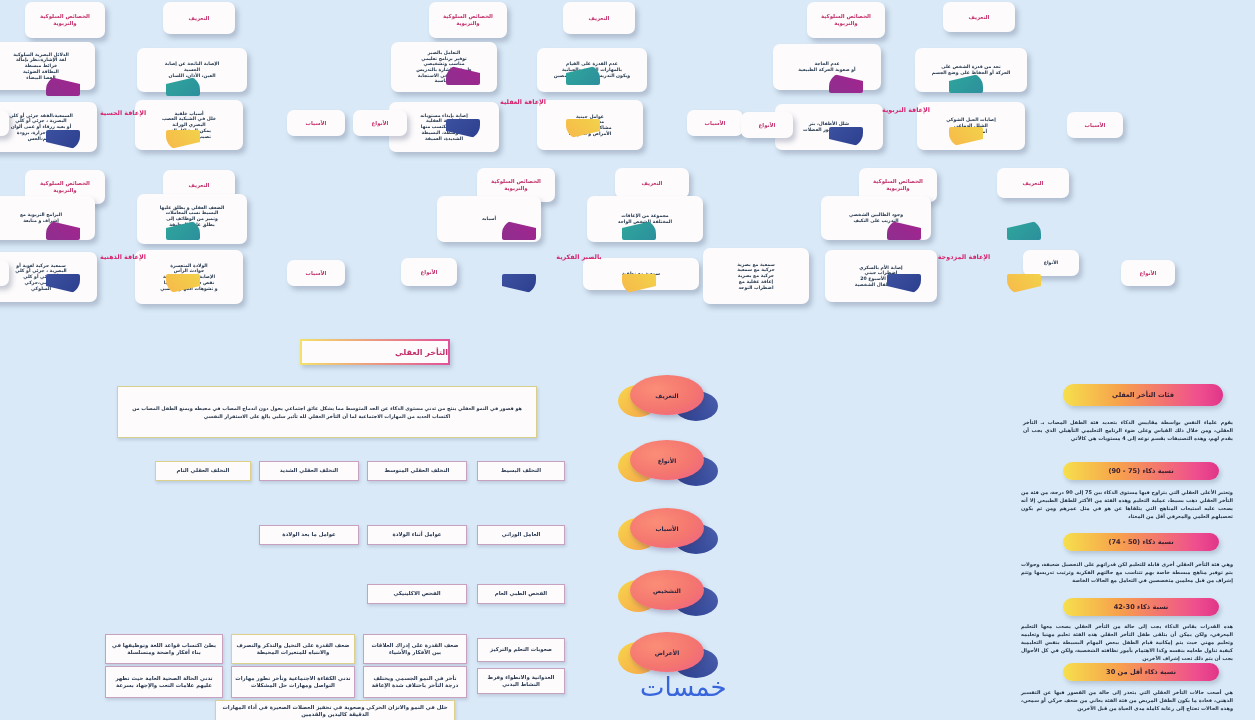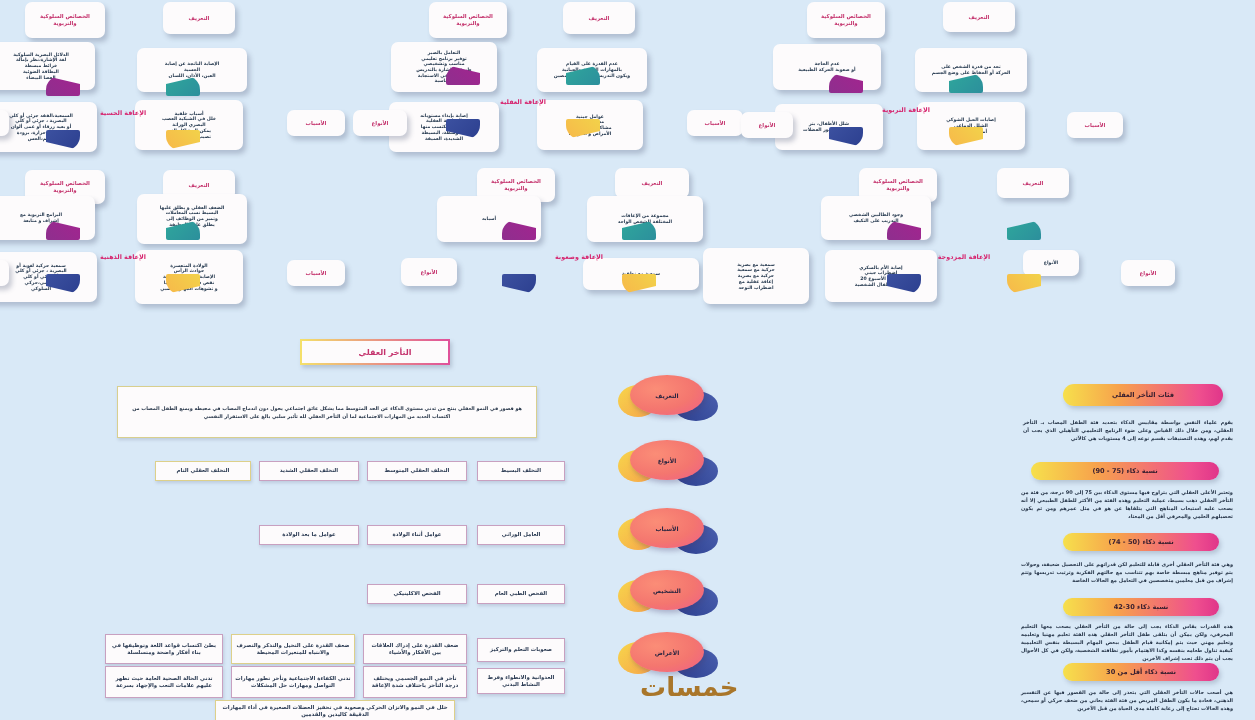--- a/index.html
+++ b/index.html
@@ -44,21 +44,21 @@
   .wing{ position:absolute; width:34px; height:20px; z-index:0; }
   .wing.tl{ background:linear-gradient(135deg,#2fa79c,#2c8f9c); clip-path:polygon(0 40%,100% 0,100% 100%,0 100%); border-radius:6px 14px 2px 2px;}
   .wing.tr{ background:linear-gradient(225deg,#a3248f,#8e2f8e); clip-path:polygon(0 0,100% 40%,100% 100%,0 100%); border-radius:14px 6px 2px 2px;}
   .wing.bl{ background:linear-gradient(45deg,#f7b84a,#f2d24a); clip-path:polygon(0 0,100% 0,100% 60%,0 100%); border-radius:2px 2px 6px 14px;}
   .wing.br{ background:linear-gradient(315deg,#2c3f8f,#3c51a0); clip-path:polygon(0 0,100% 0,100% 100%,0 60%); border-radius:2px 2px 14px 6px;}
 
   
   .sec-title{
     position:absolute; background:#fdfbfc;
     border:2px solid; border-image:linear-gradient(90deg,#f4e06a,#e0519a) 1;
-    display:flex; align-items:center; justify-content:center;
+    display:flex; align-items:center; justify-content:flex-start;
     font-size:8px; font-weight:bold; color:#c4326c;
     box-shadow:2px 3px 4px rgba(80,90,120,.25);
     padding-left:20px;
   }
   .petal{ position:absolute; width:86px; height:46px; }
   .petal .blobY{
     position:absolute; left:-6px; top:10px; width:40px; height:32px;
     background:linear-gradient(135deg,#f7d64b,#f6a24a);
     border-radius:50% 10% 50% 50%; z-index:1;
   }
@@ -98,22 +98,22 @@
     position:absolute; font-size:5px; line-height:1.6; color:#1f2e42;
     text-align:justify; font-weight:bold;
   }
   .ltext{
     position:absolute; font-size:4.9px; line-height:1.65; color:#1f2e42;
     text-align:center; font-weight:bold;
     background:#fdfbfc; border:1px solid #d0a6c6; padding:4px 6px;
     box-shadow:1px 2px 3px rgba(80,90,120,.20);
   }
   .wm{
-    position:absolute; left:640px; top:672px; font-size:26px; color:#a16207;
-    font-weight:bold; letter-spacing:2px; opacity:.85;
+    position:absolute; left:640px; top:672px; font-size:26px; color:#1d4ed8;
+    font-weight:normal; letter-spacing:2px; opacity:.85;
   }
 </style>
 </head>
 <body>
 
 <div id="stage">
 
   <div>
     <div class="card tag" style="right:1150px;top:2px;width:80px;height:36px;">
         <span style="white-space:pre-line">الخصائص السلوكية والتربوية</span>
@@ -318,21 +318,21 @@
       </div>
     <div class="card tag" style="right:458px;top:258px;width:56px;height:28px;">
         <span>الأسباب</span>
       </div>
     <div class="hub" style="right:617px;top:230px;">
       <div class="wing tl" style="right:-18px;top:-10px;"></div>
       <div class="wing tr" style="left:-18px;top:-10px;"></div>
       <div class="wing bl" style="right:-18px;bottom:-10px;"></div>
       <div class="wing br" style="left:-18px;bottom:-10px;"></div>
       <div class="ring"></div>
-      <div class="hlabel">الإعاقة وصعوبة</div>
+      <div class="hlabel">بالصبر الفكرية</div>
     </div>
   </div>
 
   <div>
     <div class="card tag" style="right:318px;top:168px;width:78px;height:34px;">
         <span style="white-space:pre-line">الخصائص السلوكية والتربوية</span>
       </div>
     <div class="card tag" style="right:186px;top:168px;width:72px;height:30px;">
         <span>التعريف</span>
       </div>
@@ -475,21 +475,21 @@
 
 
   <div class="pill warm" style="right:32px;top:384px;width:160px;height:22px;">
     <span>فئات التأخر العقلي</span>
   </div>
 
   <div class="rtext" style="right:22px;top:418px;width:210px;">
     <span>يقوم علماء النفس بواسطة مقاييس الذكاء بتحديد فئة الطفل المصاب بـ التأخر العقلي، ومن خلال ذلك القياس وعلى ضوء الرنامج التعليمي التأهيلي الذي يجب أن يقدم لهم، وهذه التصنيفات يقسم نوعه إلى 4 مستويات هي كالآتي</span>
   </div>
 
-  <div class="pill warm" style="right:36px;top:462px;width:188px;height:18px;">
+  <div class="pill warm" style="right:36px;top:462px;width:156px;height:18px;">
     <span>نسبة ذكاء (75 - 90)</span>
   </div>
   <div class="rtext" style="right:22px;top:488px;width:212px;">
     <span>وتعتبر الأعلى العقلي التي يتراوح فيها مستوى الذكاء بين 75 إلى 90 درجة، من فئة من التأخر العقلي ذهب بسيط، عملية التعليم وهذه الفئة من الأكثر للطفل الطبيعي إلا أنه يصعب عليه استيعاب المناهج التي يتلقاها عن هو في مثل عمرهم ومن ثم يكون تحصيلهم العلمي والمعرفي أقل من المعتاد</span>
   </div>
 
   <div class="pill warm" style="right:36px;top:533px;width:156px;height:18px;">
     <span>نسبة ذكاء (50 - 74)</span>
   </div>
   <div class="rtext" style="right:22px;top:560px;width:212px;">

